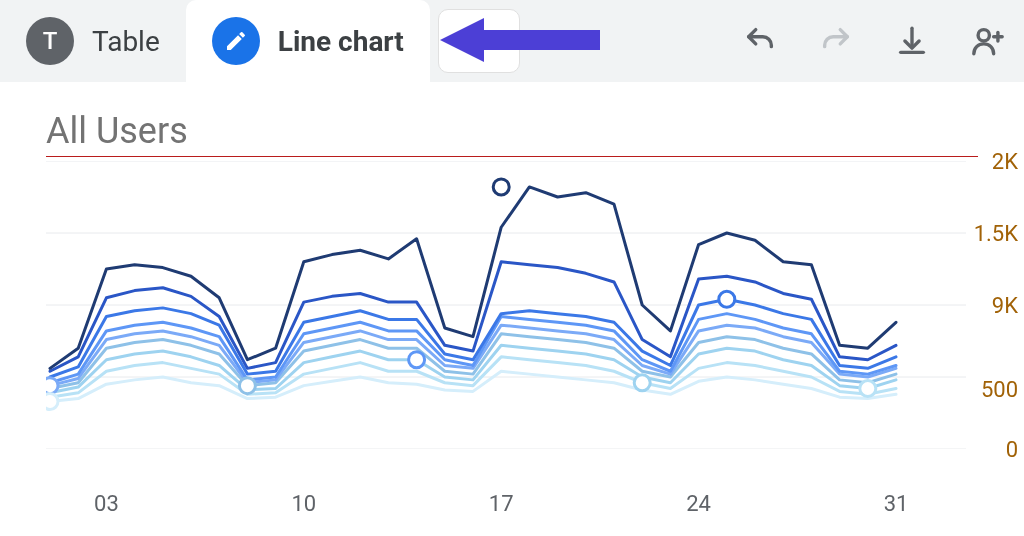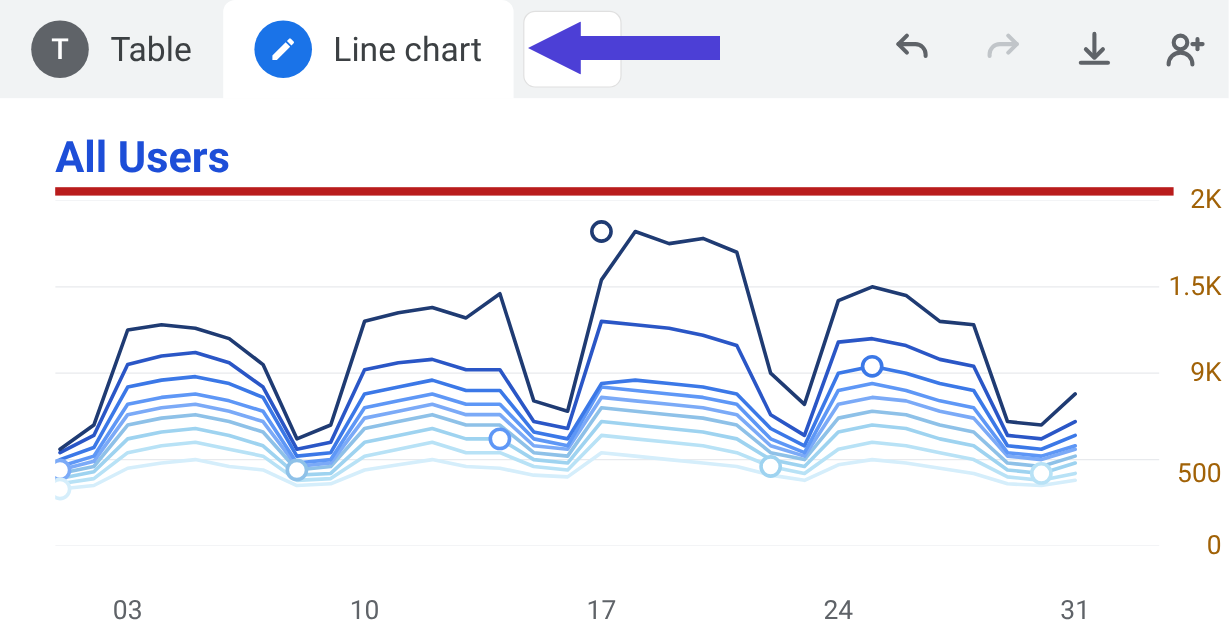--- a/index.html
+++ b/index.html
@@ -24,21 +24,21 @@
     padding: 0 26px;
     height: 82px;
     font-size: 28px;
     color: #3c4043;
     cursor: pointer;
   }
   .tab.active {
     background: #fff;
     border-top-left-radius: 10px;
     border-top-right-radius: 10px;
-    font-weight: 400;
+    font-weight: 700;
   }
   .tab-icon-circle {
     width: 48px;
     height: 48px;
     border-radius: 50%;
     display: flex;
     align-items: center;
     justify-content: center;
     color: #fff;
     font-size: 24px;
@@ -92,23 +92,23 @@
   }
   .tool-btn svg { width: 34px; height: 34px; }
   .tool-btn.disabled { opacity: 0.55; }
   .chart-area {
     padding: 28px 0 0 46px;
     background: #fff;
     position: relative;
   }
   .chart-title {
     font-size: 36px;
-    color: #1d4ed8;
-    font-weight: 700;
-    border-bottom: 7px solid #b91c1c;
+    color: #737373;
+    font-weight: 400;
+    border-bottom: 1px solid #b91c1c;
     padding-bottom: 4px;
     margin-right: 46px;
   }
   .chart-subtitle {
     font-size: 22px;
     color: #80868b;
     margin-top: 6px;
   }
   .plot-wrap {
     position: relative;

